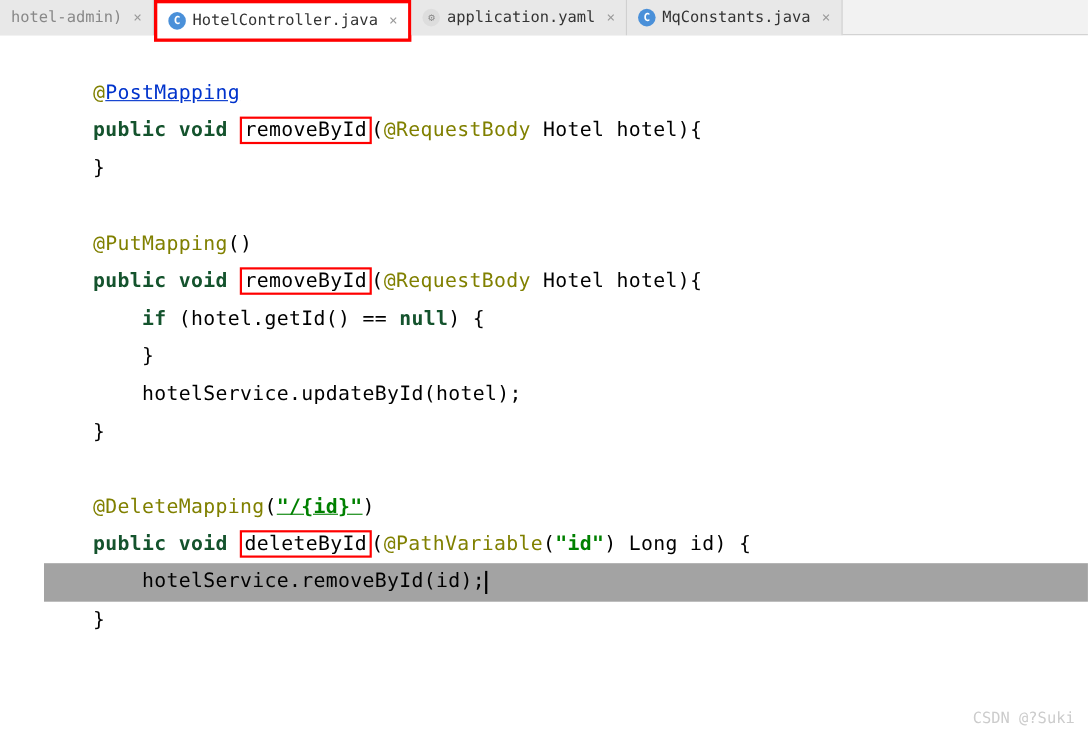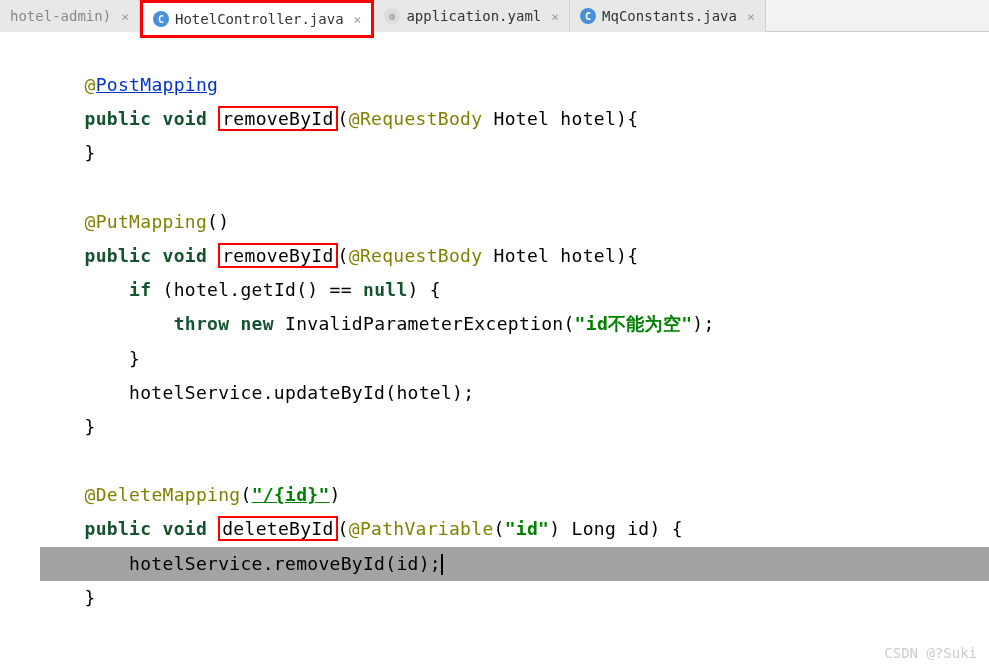--- a/index.html
+++ b/index.html
@@ -127,21 +127,20 @@
 </div>
 
 <div class="editor">
   <div class="code-line">    <span class="annotation">@</span><span class="annotation-link">PostMapping</span></div>
   <div class="code-line">    <span class="keyword">public</span> <span class="keyword">void</span> <span class="highlighted-box">removeById</span>(<span class="annotation">@RequestBody</span> Hotel hotel){</div>
   <div class="code-line">    }</div>
   <div class="code-line"> </div>
   <div class="code-line">    <span class="annotation">@PutMapping</span>()</div>
   <div class="code-line">    <span class="keyword">public</span> <span class="keyword">void</span> <span class="highlighted-box">removeById</span>(<span class="annotation">@RequestBody</span> Hotel hotel){</div>
   <div class="code-line">        <span class="keyword">if</span><span> (hotel.getId() == </span><span class="keyword">null</span><span>) {</span></div>
-  <div class="code-line">            <span class="keyword">throw</span> <span class="keyword">new</span><span> InvalidParameterException(</span><span class="string">"id不能为空"</span><span>);</span></div>
   <div class="code-line">        }</div>
   <div class="code-line">        hotelService.updateById(hotel);</div>
   <div class="code-line">    }</div>
   <div class="code-line"> </div>
   <div class="code-line">    <span class="annotation">@DeleteMapping</span>(<span class="string" style="text-decoration:underline">"/{id}"</span>)</div>
   <div class="code-line">    <span class="keyword">public</span> <span class="keyword">void</span> <span class="highlighted-box">deleteById</span>(<span class="annotation">@PathVariable</span>(<span class="string">"id"</span>)<span> Long id) {</span></div>
   <div class="code-line current-line"><span>        hotelService.removeById(id);</span><span class="cursor"></span></div>
   <div class="code-line">    }</div>
 </div>
 

